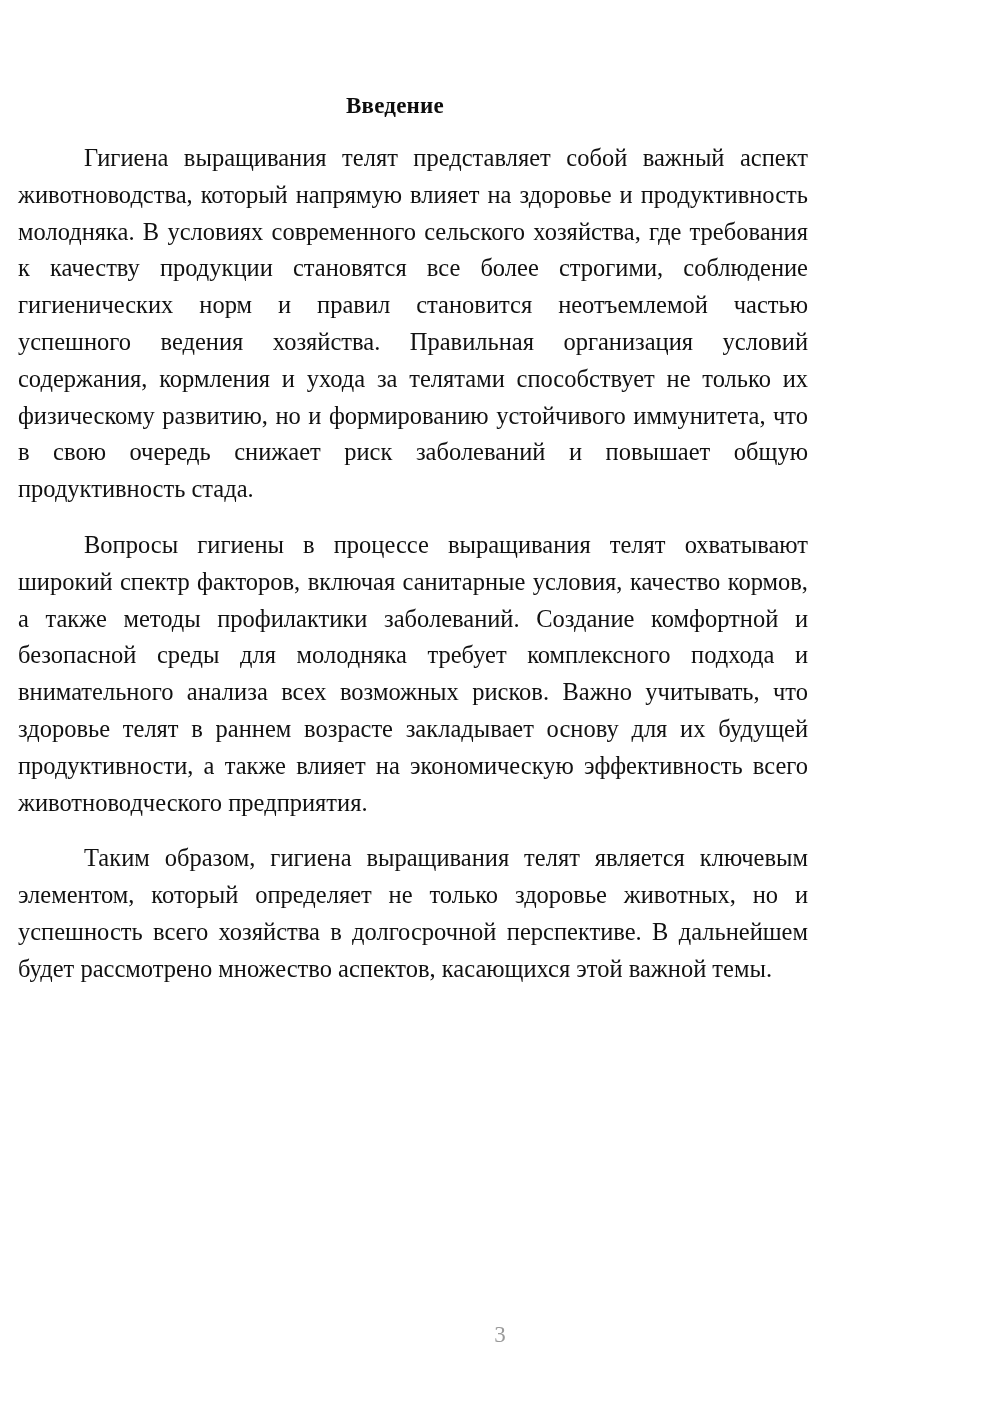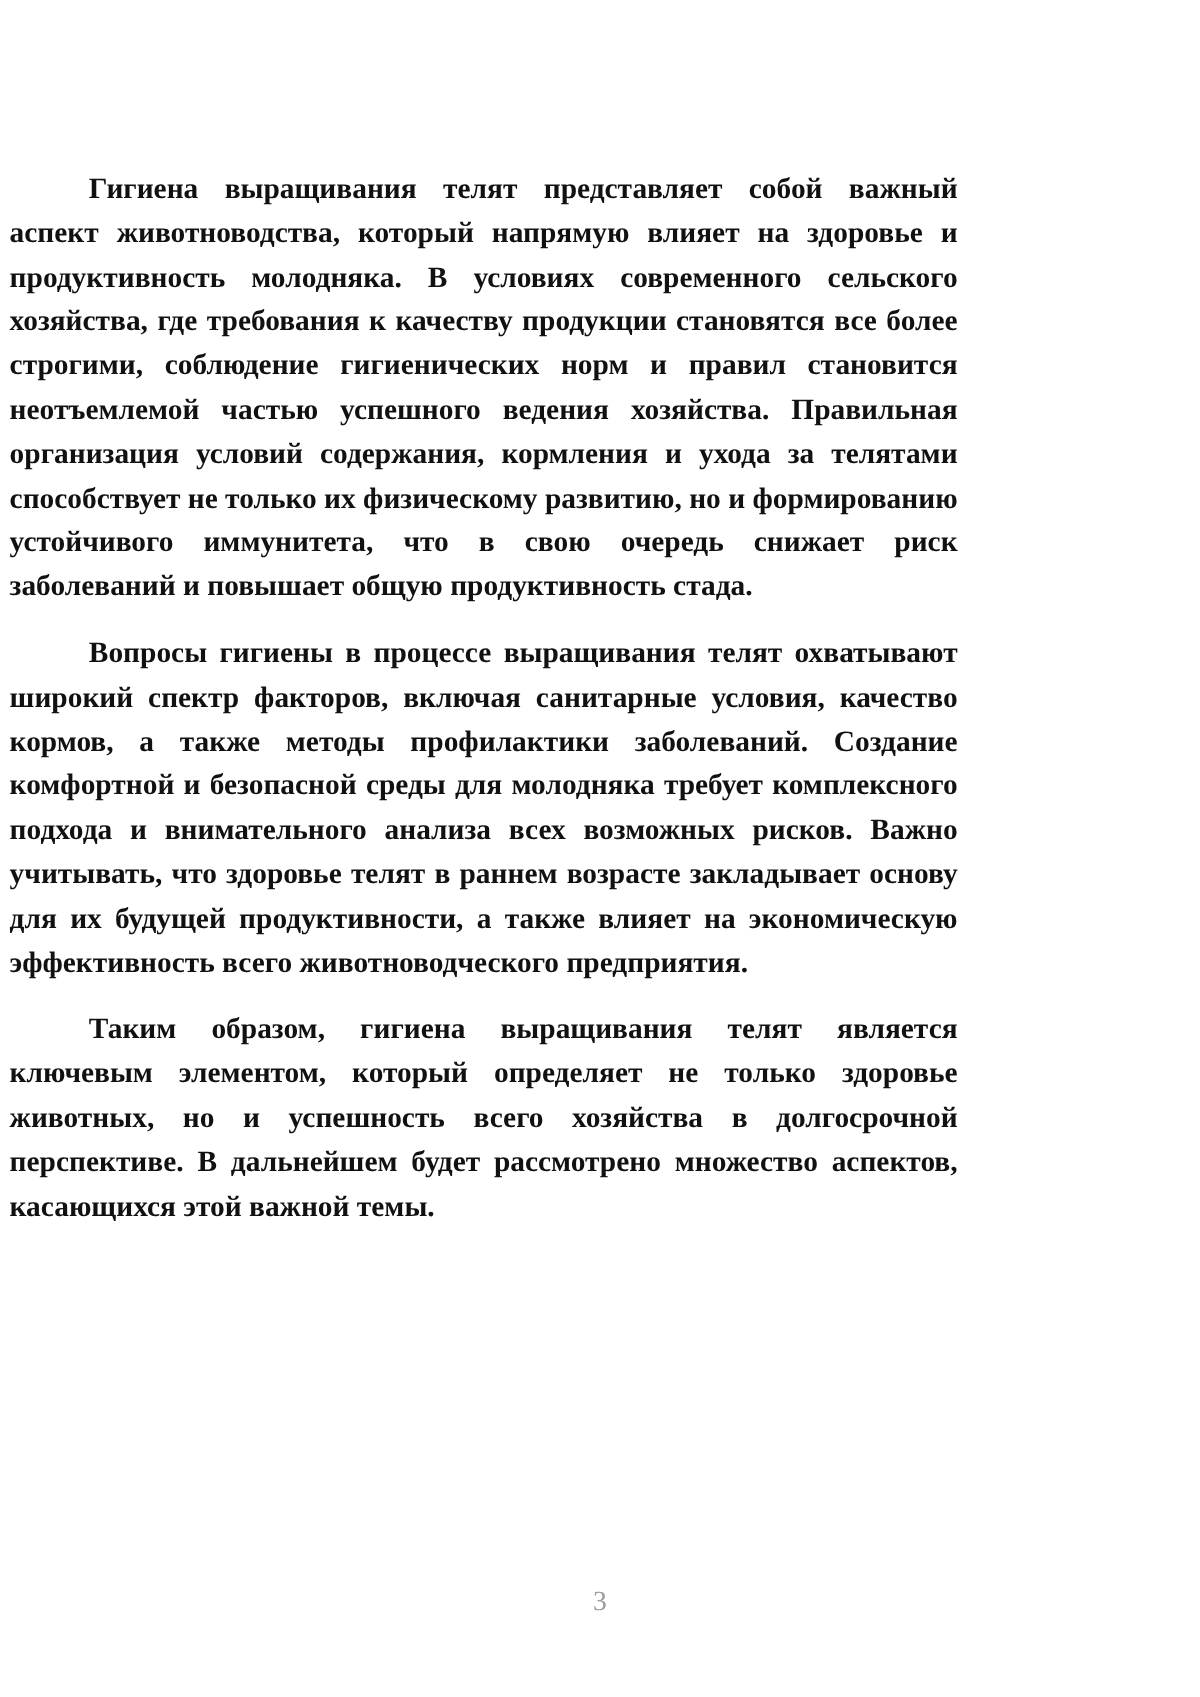--- a/index.html
+++ b/index.html
@@ -35,23 +35,22 @@
     color: #0d0d0d;
     position: absolute;
     top: 93px;
     left: 0;
     width: 790px;
   }
 
   .body-text {
     position: absolute;
     top: 140px;
-    left: 8px;
+    left: 18px;
     width: 790px;
-    font-weight: bold;
   }
 
   .para {
     margin: 0 0 19px 0;
     font-size: 24.5px;
     line-height: 36.8px;
     text-align: justify;
     text-justify: inter-word;
     text-indent: 66px;
     color: #111111;
@@ -71,20 +70,21 @@
     font-size: 23px;
     color: #9a9a9a;
     font-family: "Liberation Serif", "DejaVu Serif", serif;
   }
 </style>
 </head>
 <body>
 
 <div class="page">
 
+  <h1 class="doc-title">Введение</h1>
 
   <div class="body-text">
     <p class="para">Гигиена выращивания телят представляет собой важный аспект животноводства, который напрямую влияет на здоровье и продуктивность молодняка. В условиях современного сельского хозяйства, где требования к качеству продукции становятся все более строгими, соблюдение гигиенических норм и правил становится неотъемлемой частью успешного ведения хозяйства. Правильная организация условий содержания, кормления и ухода за телятами способствует не только их физическому развитию, но и формированию устойчивого иммунитета, что в свою очередь снижает риск заболеваний и повышает общую продуктивность стада.</p>
     <p class="para">Вопросы гигиены в процессе выращивания телят охватывают широкий спектр факторов, включая санитарные условия, качество кормов, а также методы профилактики заболеваний. Создание комфортной и безопасной среды для молодняка требует комплексного подхода и внимательного анализа всех возможных рисков. Важно учитывать, что здоровье телят в раннем возрасте закладывает основу для их будущей продуктивности, а также влияет на экономическую эффективность всего животноводческого предприятия.</p>
     <p class="para">Таким образом, гигиена выращивания телят является ключевым элементом, который определяет не только здоровье животных, но и успешность всего хозяйства в долгосрочной перспективе. В дальнейшем будет рассмотрено множество аспектов, касающихся этой важной темы.</p>
   </div>
 
   <div class="page-number">3</div>
 
 </div>

